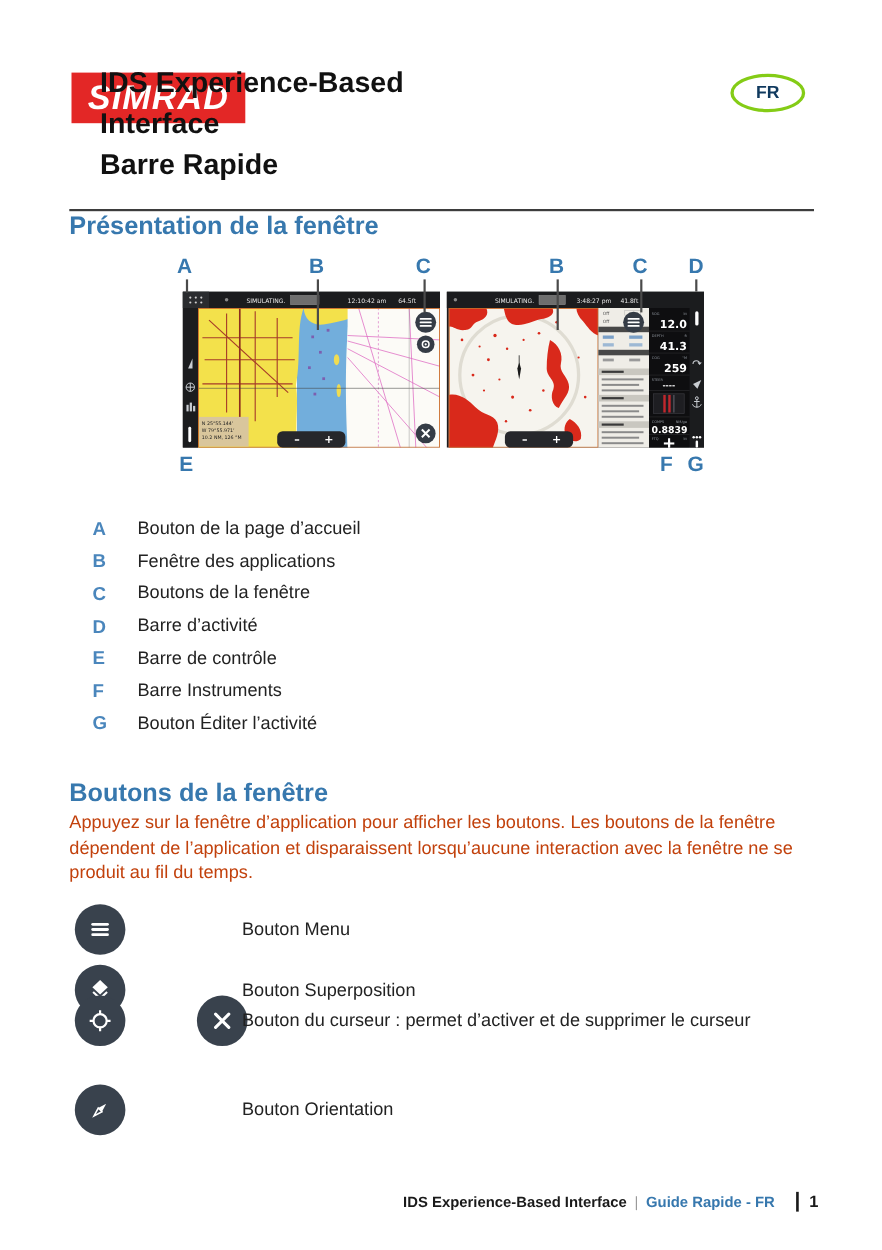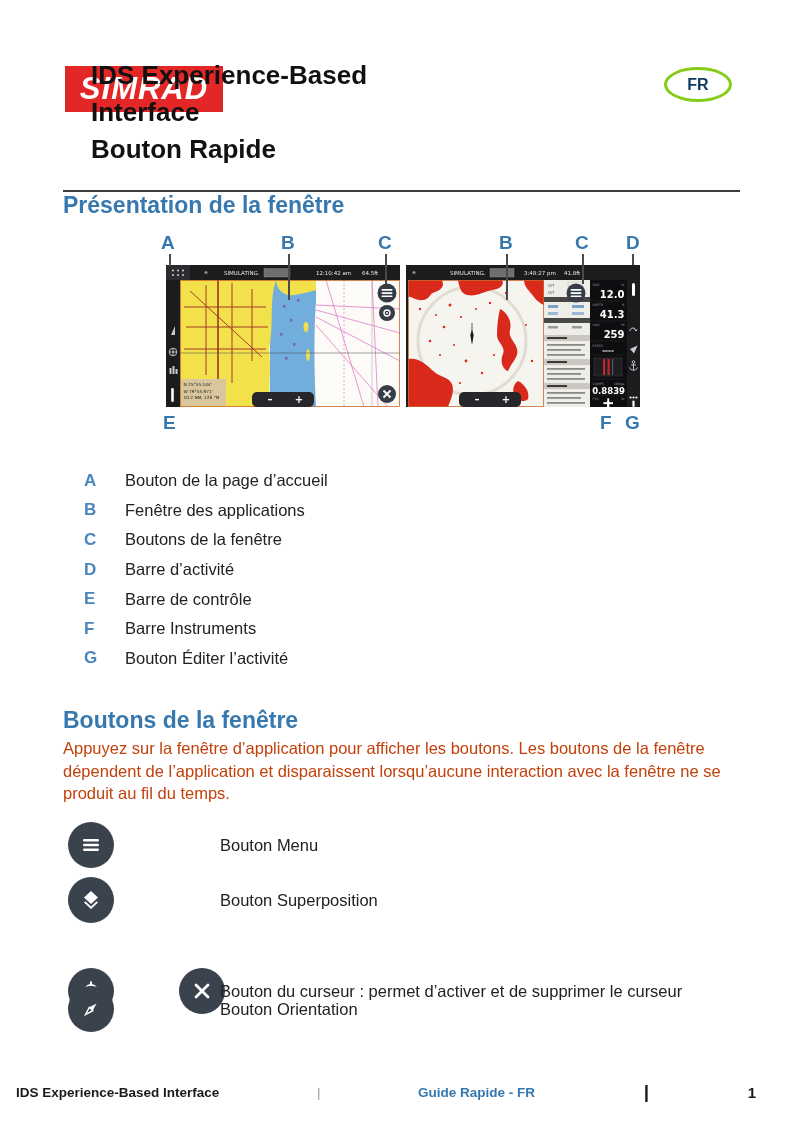--- a/index.html
+++ b/index.html
@@ -34,42 +34,42 @@
   .legend-key{width:41px;color:#4A86BC;font-weight:bold;font-size:17px;}
 
   .para{position:absolute;left:63px;top:737px;width:682px;margin:0;font-size:16.5px;
         line-height:22.5px;color:#c2410c;}
 
   
   .btnrow{position:absolute;left:68px;width:700px;height:46px;display:flex;align-items:center;}
   .btnrow .label{position:absolute;left:152px;font-size:16.5px;color:#222;white-space:nowrap;}
   .circle-btn{width:46px;height:46px;border-radius:50%;background:#39424D;flex:0 0 46px;
               display:flex;align-items:center;justify-content:center;margin-right:26px;}
-  #btnrow-0{top:822px;} #btnrow-1{top:877px;} #btnrow-2{top:968px;gap:39px;} #btnrow-3{top:986px;}
+  #btnrow-0{top:822px;} #btnrow-1{top:877px;} #btnrow-2{top:905px;gap:39px;} #btnrow-3{top:986px;}
 
   
-  .footer{position:absolute;top:1081px;left:16px;width:740px;display:flex;justify-content:space-between;
+  .footer{position:absolute;top:1081px;left:4px;width:740px;display:flex;justify-content:flex-end;
           align-items:center;font-size:13.5px;font-weight:bold;color:#1a1a1a;}
   .f-sep{color:#9a9a9a;font-weight:normal;margin:0 7px;}
   .f-lang{color:#3778AE;}
   .f-bar{font-size:19px;margin-left:18px;margin-right:8px;font-weight:bold;}
   .f-num{font-size:15px;}
 </style>
 </head>
 <body>
 
 <div class="page">
 
   <div class="logo">
     <span>SIMRAD</span>
   </div>
   <h1 class="title">
     <div>IDS Experience-Based</div>
     <div>Interface</div>
-    <div>Bouton Rapide</div>
+    <div>Barre Rapide</div>
   </h1>
   <div class="badge">FR</div>
   <hr class="rule">
 
   <h2 class="section" id="heading1">Présentation de la fenêtre</h2>
 
   <div class="figure">
 
     <span class="callout" style="left:161px;top:2px">A</span>
     <span class="callout" style="left:281px;top:2px">B</span>

